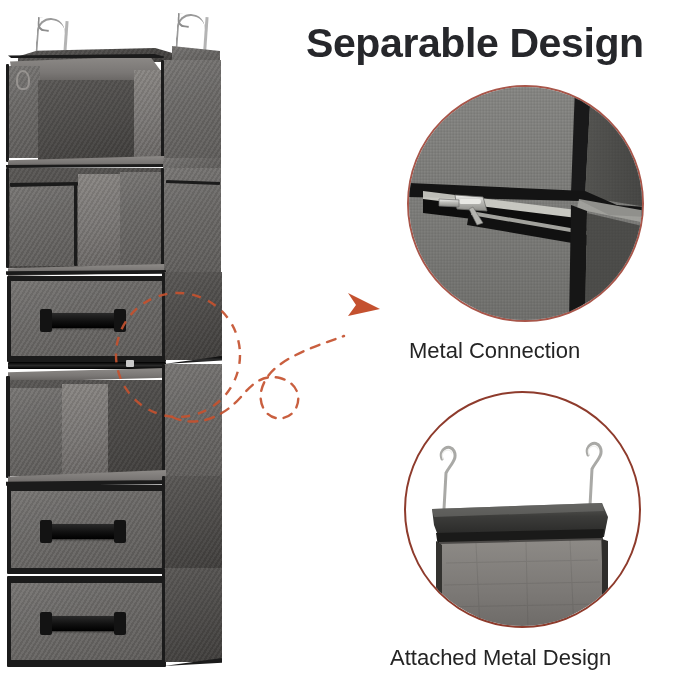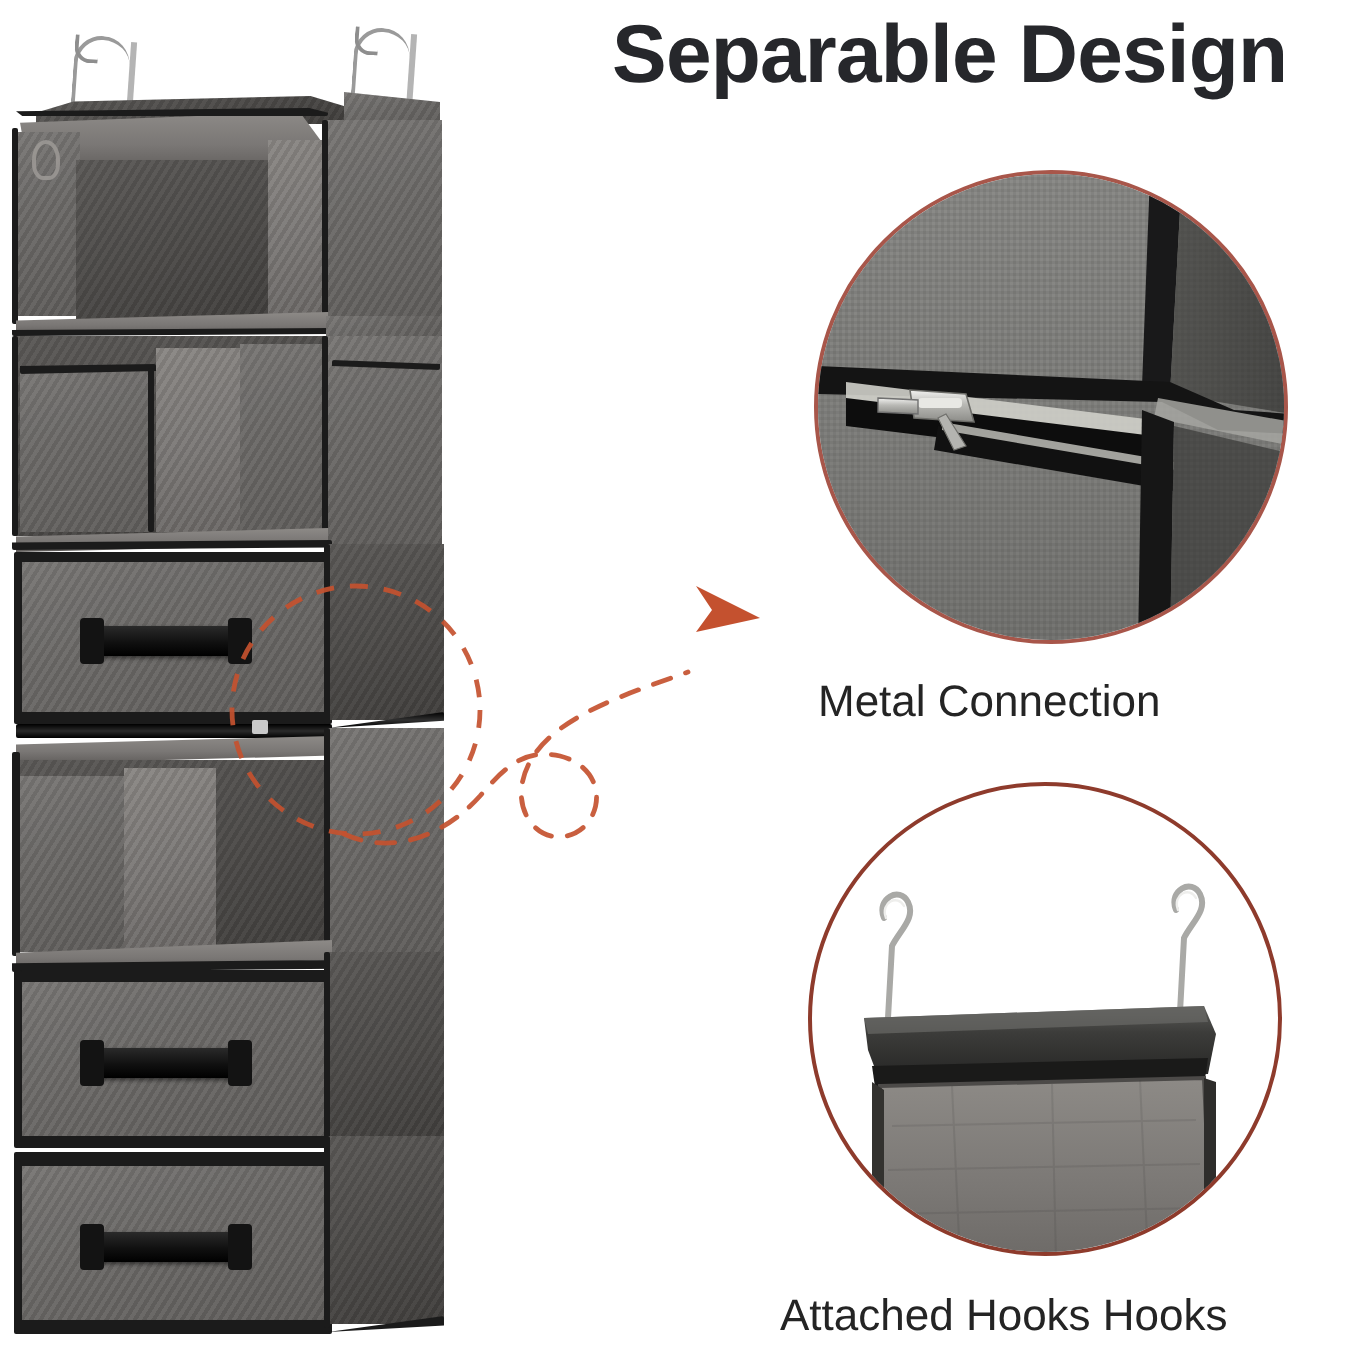--- a/index.html
+++ b/index.html
@@ -19,21 +19,21 @@
   .stage {
     position: absolute;
     inset: 0;
     background: #ffffff;
   }
 
   
   .headline {
     position: absolute;
     left: 306px;
-    top: 2px;
+    top: 18px;
     width: 372px;
     font-size: 41px;
     line-height: 50px;
     font-weight: 600;
     letter-spacing: -0.4px;
     color: #26272b;
     white-space: nowrap;
   }
 
   
@@ -401,15 +401,15 @@
         <path d="M 70 150 L 74 237"></path>
         <path d="M 120 149 L 122 237"></path>
         <path d="M 164 147 L 168 237"></path>
       </g>
 
       <path d="M 30 148 L 36 152 L 36 237 L 30 237 Z" fill="#33322f"></path>
       <path d="M 196 146 L 202 148 L 202 237 L 196 237 Z" fill="#2e2d2b"></path>
     </svg>
   </div>
 
-  <div class="caption cap-hook">Attached Hooks Hooks</div>
+  <div class="caption cap-hook">Attached Metal Design</div>
 
 </div>
 
 </body></html>

